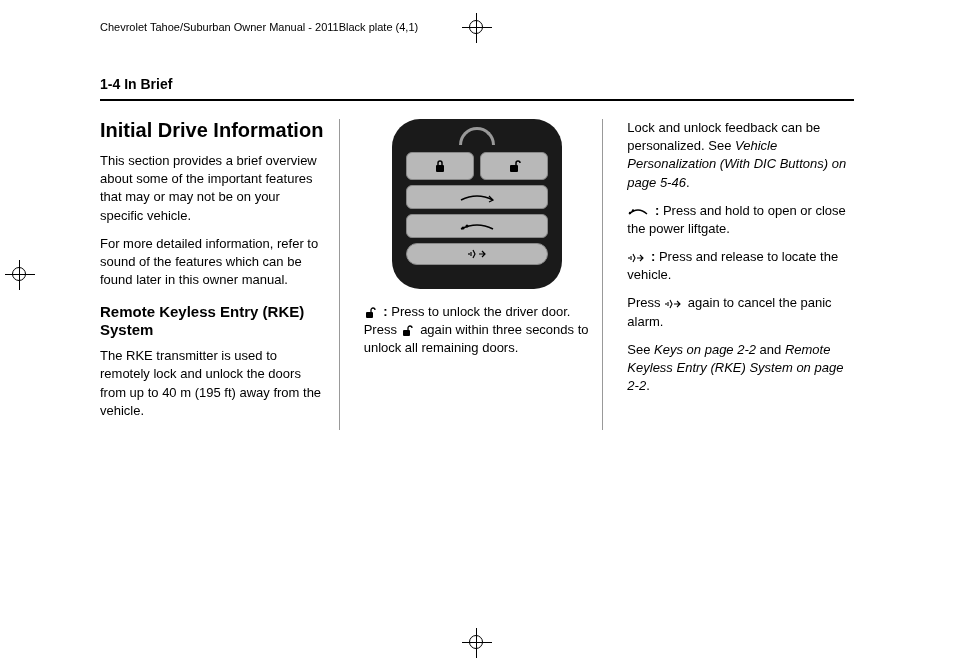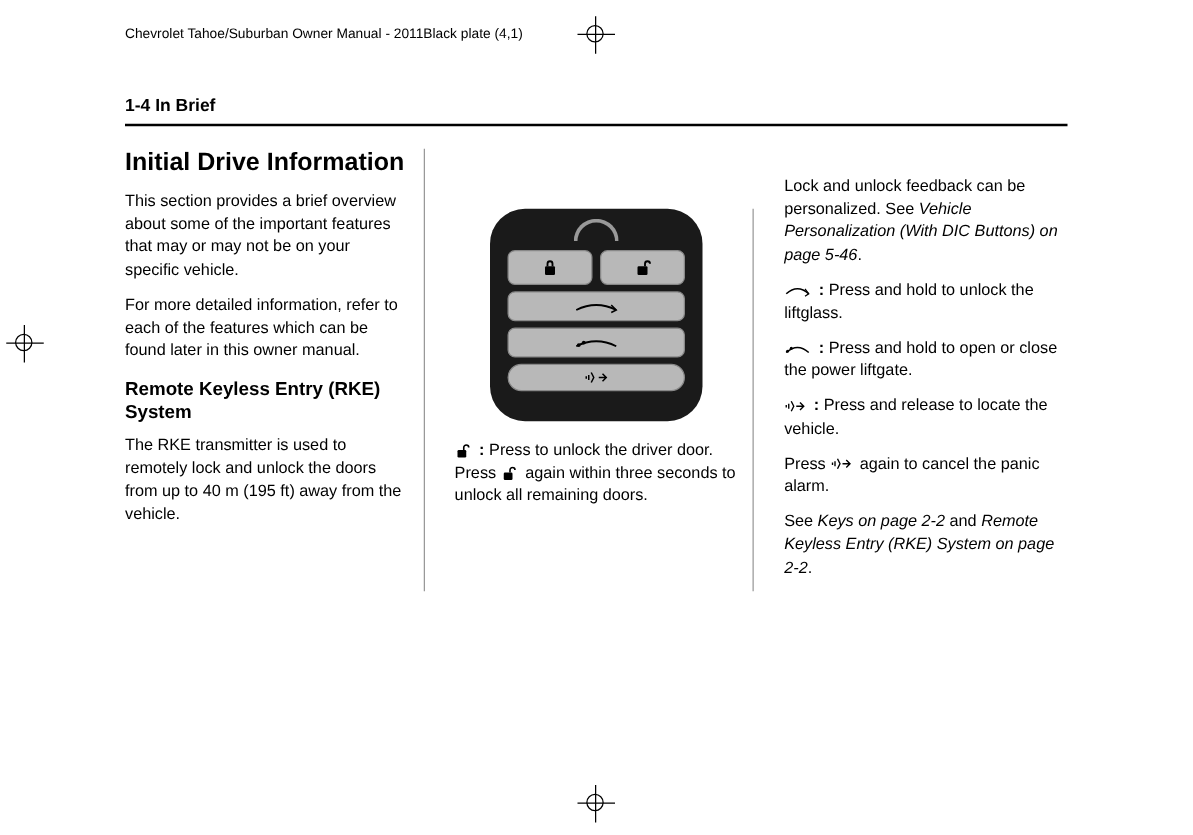--- a/index.html
+++ b/index.html
@@ -70,22 +70,22 @@
     .section-header .num { }
     .columns {
       display: flex;
       gap: 12px;
     }
     .col {
       flex: 1;
       padding: 0 12px;
     }
     .col:first-child { padding-left: 0; border-right: 1px solid #999; }
-    .col:nth-child(2) { border-right: 1px solid #999; margin-top: 48px; }
-    .col:last-child { padding-right: 0; margin-top: 21px; }
+    .col:nth-child(2) { border-right: 1px solid #999; }
+    .col:last-child { padding-right: 0; }
     h1 {
       font-size: 20px;
       font-weight: bold;
       margin-bottom: 10px;
       line-height: 1.15;
     }
     h2 {
       font-size: 15px;
       font-weight: bold;
       margin-top: 14px;
@@ -171,21 +171,21 @@
   <div class="section-header">
     <span class="num">1-4</span>
     <span>In Brief</span>
   </div>
 
   <div class="columns">
 
     <div class="col">
       <h1>Initial Drive Information</h1>
       <p>This section provides a brief overview about some of the important features that may or may not be on your specific vehicle.</p>
-      <p>For more detailed information, refer to each of the features which can be found later in this owner manual.</p>
+      <p>For more detailed information, refer to sound of the features which can be found later in this owner manual.</p>
       <h2>Remote Keyless Entry (RKE) System</h2>
       <p>The RKE transmitter is used to remotely lock and unlock the doors from up to 40 m (195 ft) away from the vehicle.</p>
     </div>
 
     <div class="col">
       <div class="remote-img">
         <div class="remote-ring"></div>
         <div class="btn-row">
           <div class="rbtn">
             <svg width="14" height="14" viewBox="0 0 14 14">
@@ -238,26 +238,20 @@
 
     </div>
 
     <div class="col">
       <p>
         <span>Lock and unlock feedback can be personalized. See </span><span class="italic">Vehicle Personalization (With DIC Buttons) on page 5-46</span><span>.</span>
       </p>
       <p>
         <span class="icon-inline" style="width:22px"><svg width="22" height="12" viewBox="0 0 22 12">
               <path d="M2 9 Q 11 1 20 9" stroke="#000" stroke-width="1.3" fill="none"></path>
-              <path d="M17 5 L20 9 L17 11" stroke="#000" stroke-width="1" fill="none"></path>
-            </svg></span><b><span> : </span></b><span>Press and hold to unlock the liftglass.</span>
-      </p>
-      <p>
-        <span class="icon-inline" style="width:22px"><svg width="22" height="12" viewBox="0 0 22 12">
-              <path d="M2 9 Q 11 1 20 9" stroke="#000" stroke-width="1.3" fill="none"></path>
               <circle cx="3" cy="8" r="1.2" fill="#000"></circle>
               <circle cx="6" cy="5.5" r="1.2" fill="#000"></circle>
             </svg></span><b><span> : </span></b><span>Press and hold to open or close the power liftgate.</span>
       </p>
       <p>
         <span class="icon-inline" style="width:18px"><svg width="18" height="12" viewBox="0 0 18 12">
               <path d="M6 2 L8 6 L6 10 M4 4 L4 8 M2 5 L2 7 M10 6 L16 6 M13 3 L16 6 L13 9" stroke="#000" stroke-width="1.1" fill="none"></path>
             </svg></span><b><span> : </span></b><span>Press and release to locate the vehicle.</span>
       </p>
       <p>

